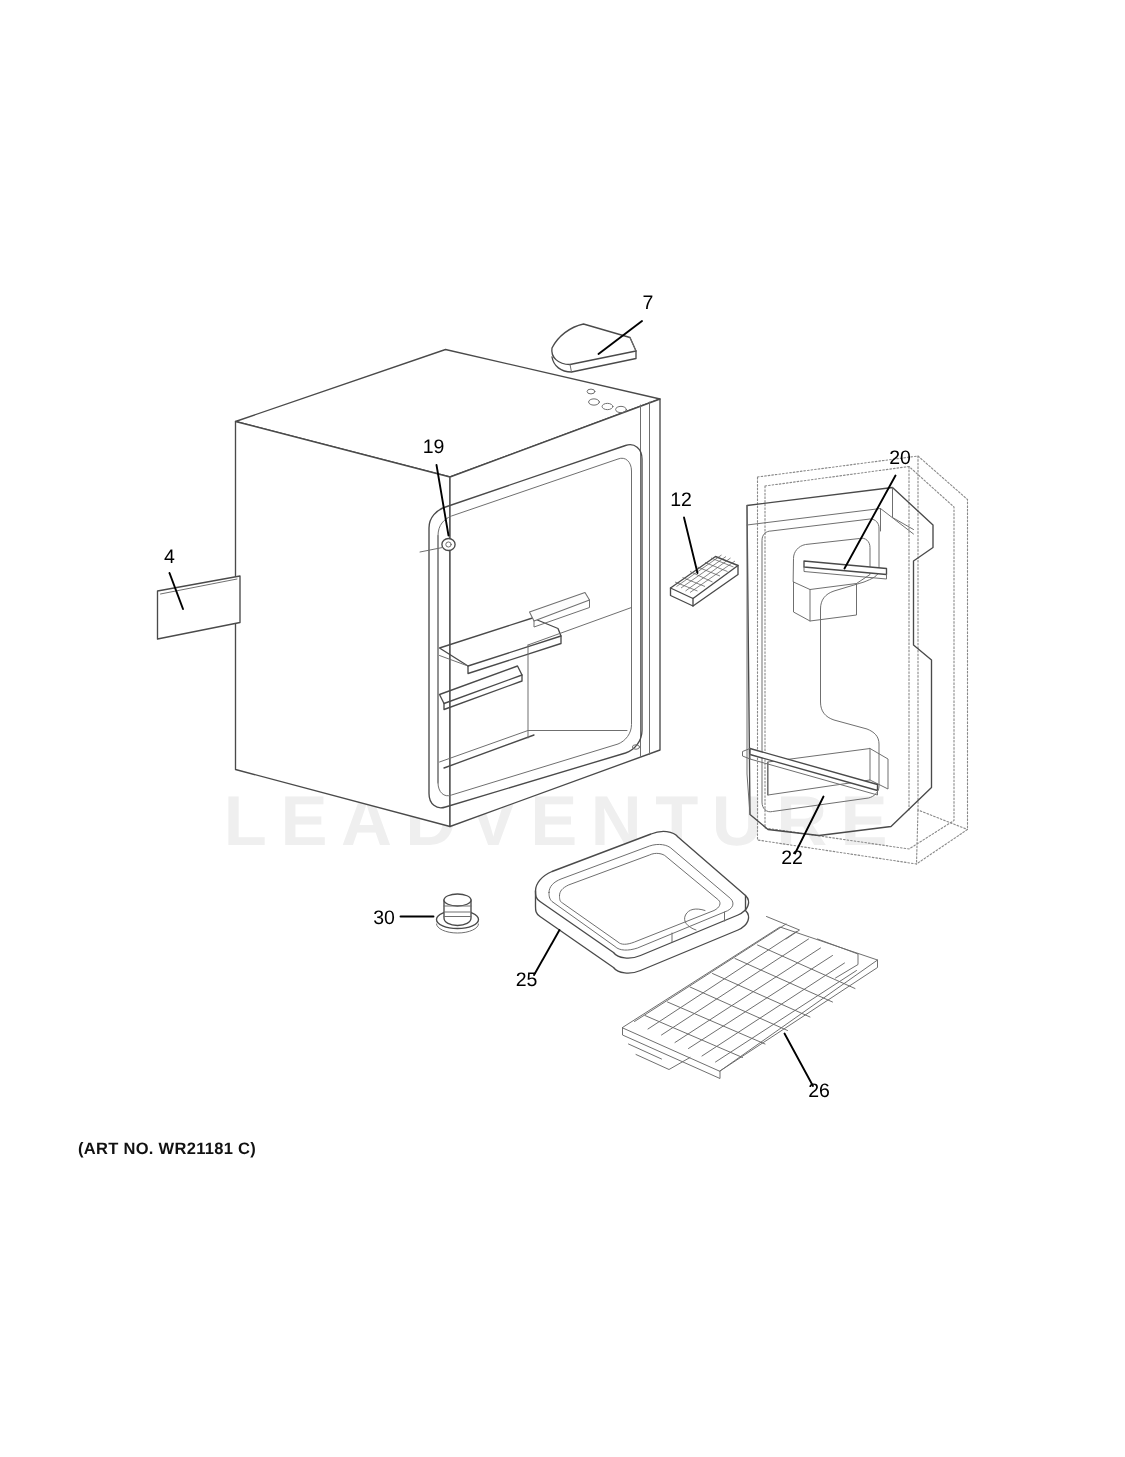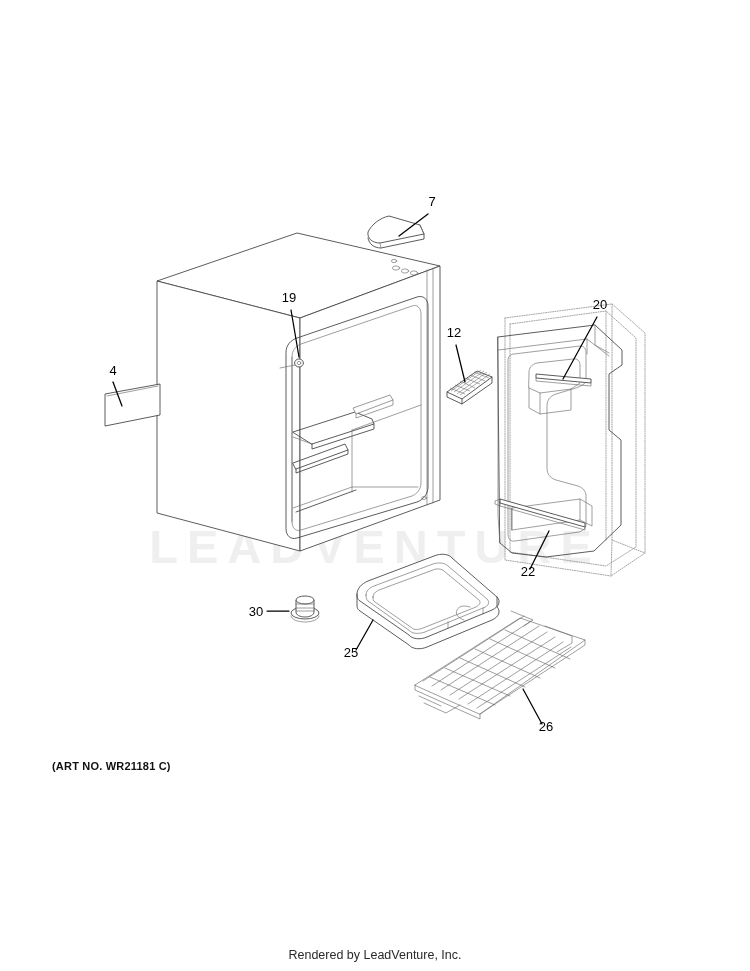--- a/index.html
+++ b/index.html
@@ -295,15 +295,14 @@
       <text class="callout-text" x="600" y="309" text-anchor="middle">20</text>
       <text class="callout-text" x="528" y="576" text-anchor="middle">22</text>
       <text class="callout-text" x="351" y="657" text-anchor="middle">25</text>
       <text class="callout-text" x="546" y="731" text-anchor="middle">26</text>
       <text class="callout-text" x="256" y="616" text-anchor="middle">30</text>
     </g>
 
   </svg>
 
   <div class="art-number">(ART NO. WR21181 C)</div>
-  <div class="footer-credit">Rendered by LeadVenture, Inc.</div>
 
 </div>
 
 </body></html>

